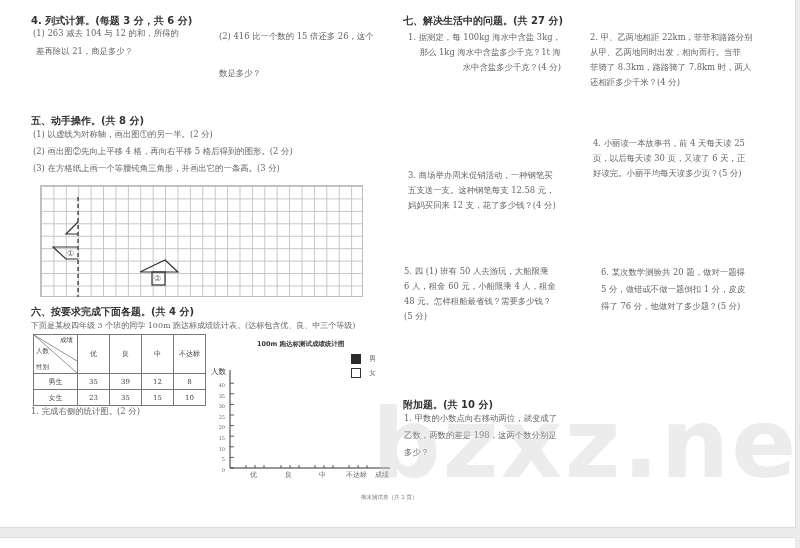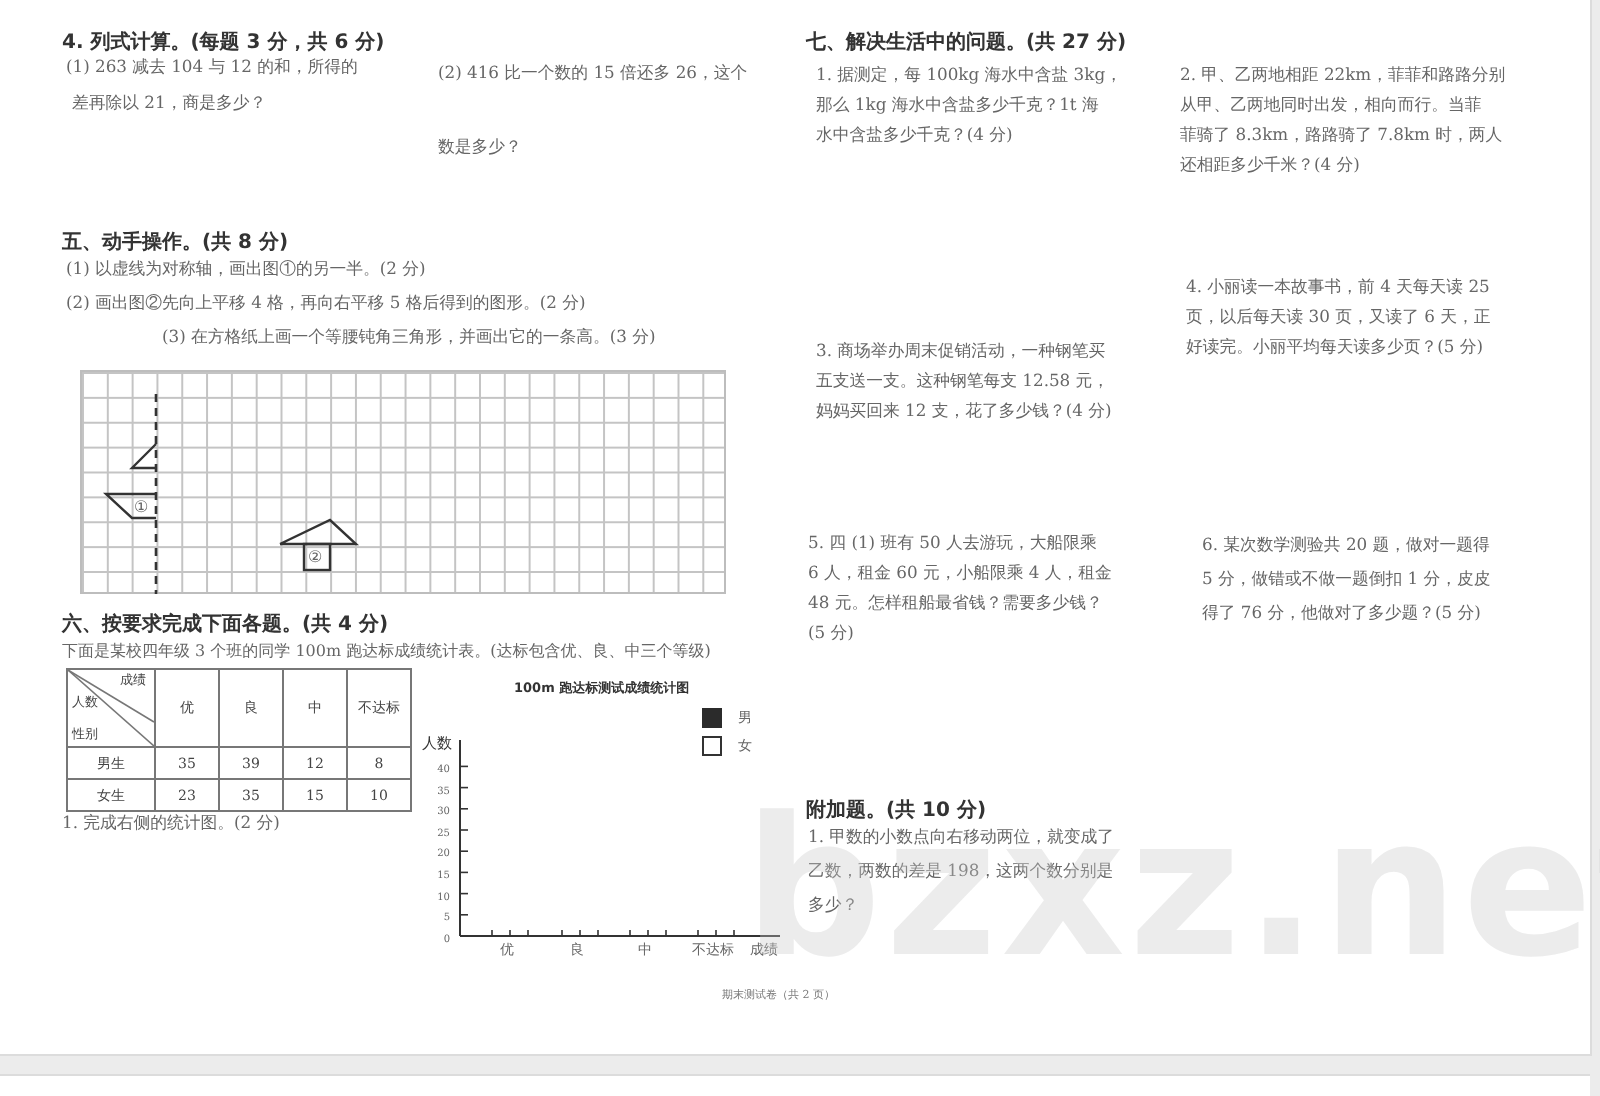--- a/index.html
+++ b/index.html
@@ -70,21 +70,21 @@
 
   <div class="abs h" style="left:31px; top:14px;">4. 列式计算。(每题 3 分，共 6 分)</div>
   <div class="abs t" style="left:33px; top:25px;">(1) 263 减去 104 与 12 的和，所得的</div>
   <div class="abs t" style="left:36px; top:43px;">差再除以 21，商是多少？</div>
   <div class="abs t" style="left:219px; top:28px;">(2) 416 比一个数的 15 倍还多 26，这个</div>
   <div class="abs t" style="left:219px; top:45px;margin-top:20px;">数是多少？</div>
 
   <div class="abs h" style="left:31px; top:114px;">五、动手操作。(共 8 分)</div>
   <div class="abs t" style="left:33px; top:126px;">(1) 以虚线为对称轴，画出图①的另一半。(2 分)</div>
   <div class="abs t" style="left:33px; top:143px;">(2) 画出图②先向上平移 4 格，再向右平移 5 格后得到的图形。(2 分)</div>
-  <div class="abs t" style="left:33px; top:160px;margin-left:48px;">(3) 在方格纸上画一个等腰钝角三角形，并画出它的一条高。(3 分)</div>
+  <div class="abs t" style="left:33px; top:160px;">(3) 在方格纸上画一个等腰钝角三角形，并画出它的一条高。(3 分)</div>
 
   <div class="grid">
     <svg width="325" height="114" viewBox="0 0 325 114">
 
       <line x1="38" y1="12" x2="38" y2="112" stroke="#333" stroke-width="1.3" stroke-dasharray="4,3"></line>
 
       <polyline points="38,37 26,49 38,49" fill="none" stroke="#333" stroke-width="1.2"></polyline>
       <polyline points="38,62 13,62 26,74 38,74" fill="none" stroke="#333" stroke-width="1.2"></polyline>
 
       <polyline points="100,87 125,75 138,87 100,87" fill="none" stroke="#333" stroke-width="1.2"></polyline>
@@ -184,21 +184,21 @@
     </div>
     <div class="abs small" style="left:45px; top:130px;">优</div>
     <div class="abs small" style="left:80px; top:130px;">良</div>
     <div class="abs small" style="left:114px; top:130px;">中</div>
     <div class="abs small" style="left:141px; top:130px;">不达标</div>
     <div class="abs small" style="left:170px; top:130px;">成绩</div>
   </div>
 
   <div class="abs h" style="left:403px; top:14px;">七、解决生活中的问题。(共 27 分)</div>
 
-  <div class="abs t2" style="left:408px; top:30px;">
+  <div class="abs t2" style="left:408px; top:30px;text-align:right;">
     <div>1. 据测定，每 100kg 海水中含盐 3kg，</div>
       <div>那么 1kg 海水中含盐多少千克？1t 海</div>
       <div>水中含盐多少千克？(4 分)</div>
   </div>
   <div class="abs t2" style="left:590px; top:30px;">
     <div>2. 甲、乙两地相距 22km，菲菲和路路分别</div>
       <div>从甲、乙两地同时出发，相向而行。当菲</div>
       <div>菲骑了 8.3km，路路骑了 7.8km 时，两人</div>
       <div>还相距多少千米？(4 分)</div>
   </div>

